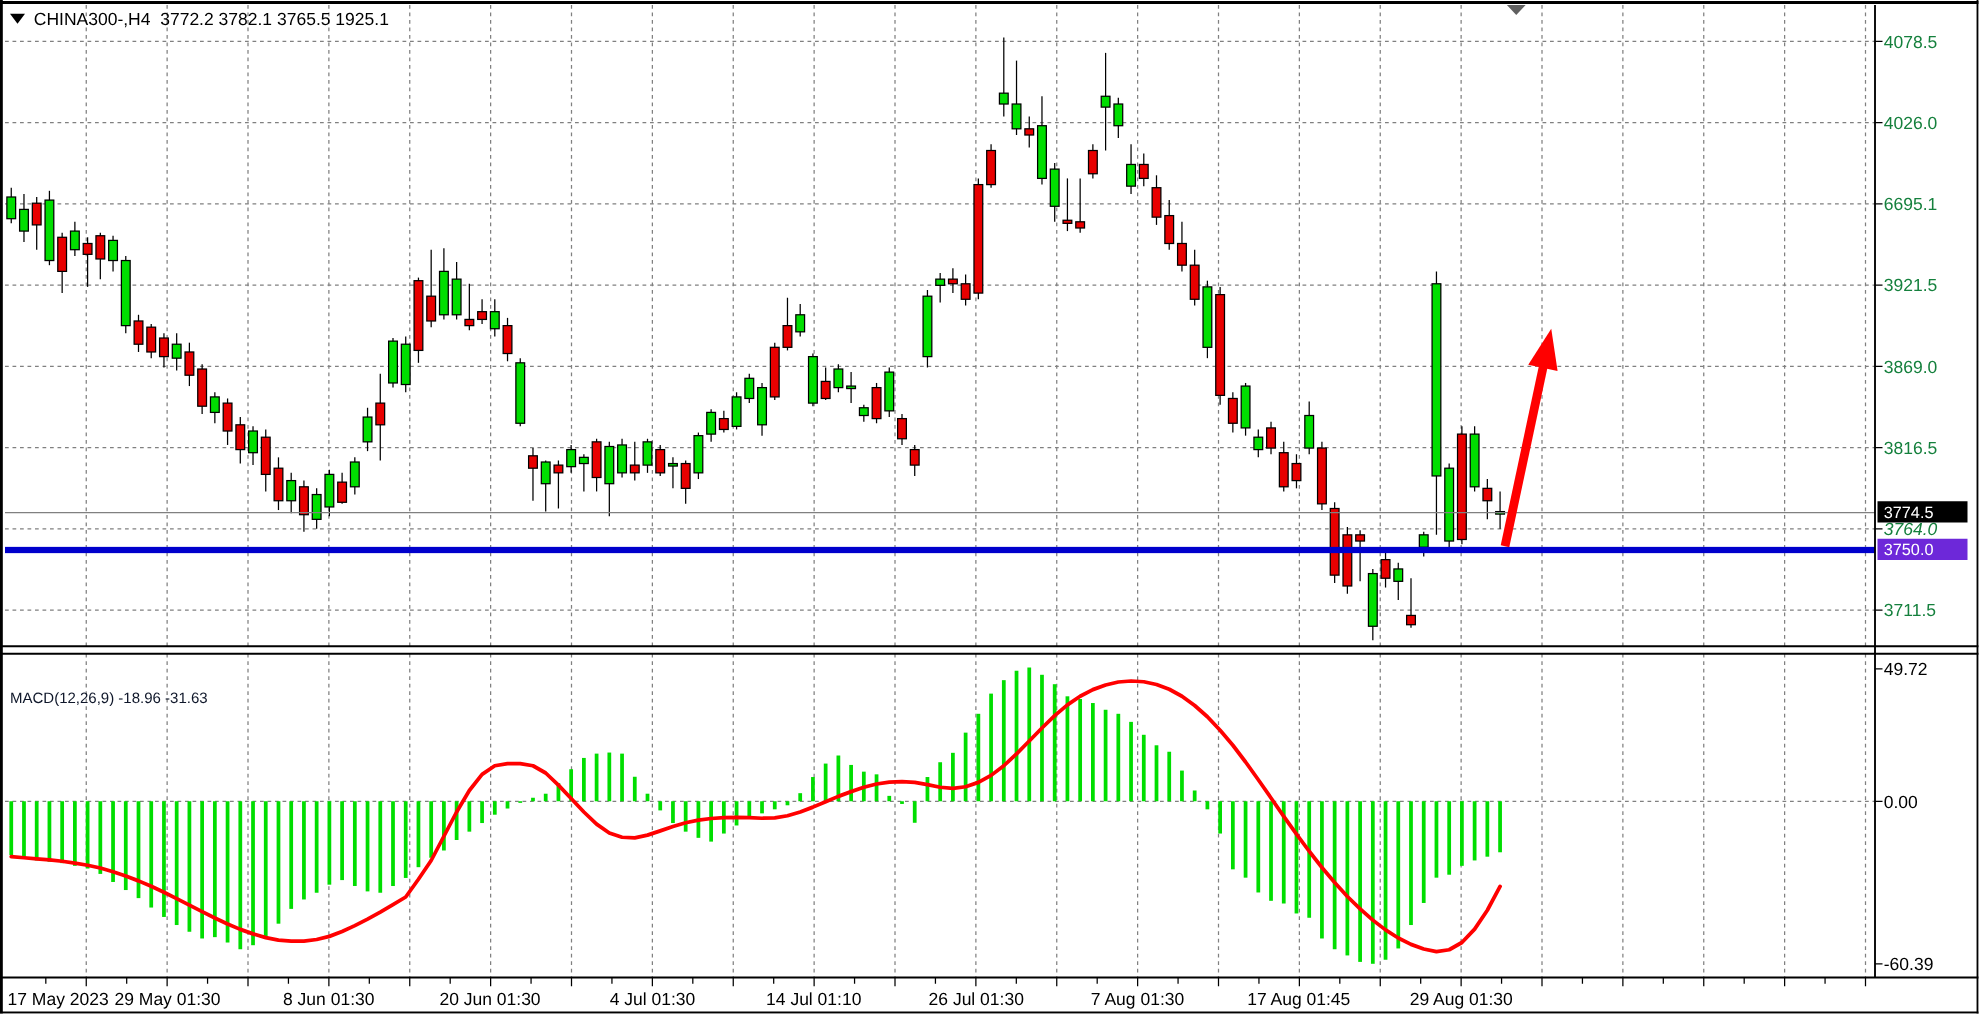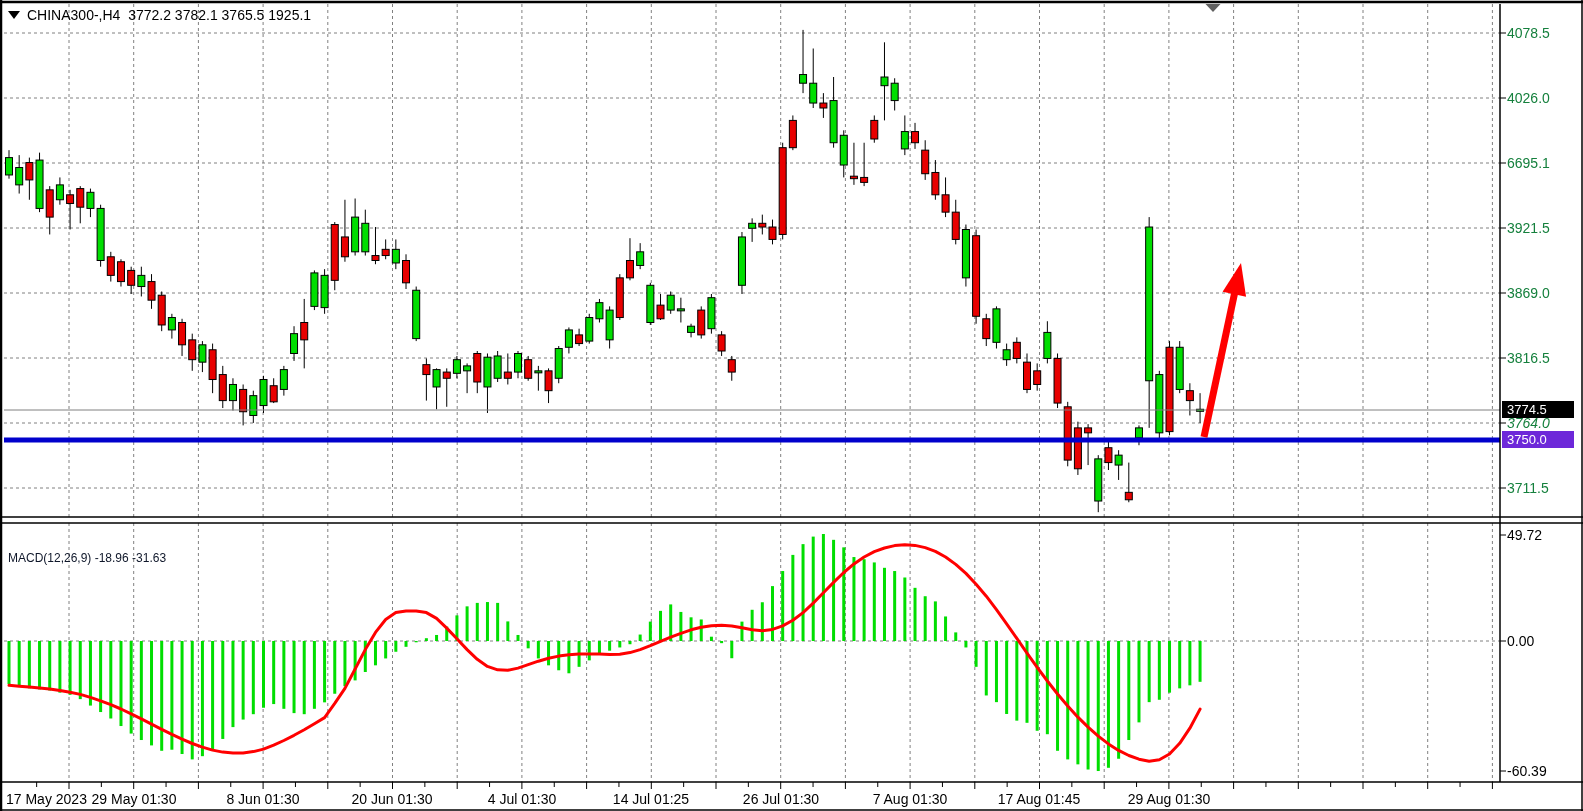--- a/index.html
+++ b/index.html
@@ -542,19 +542,19 @@
   <div class="macd-axis-label" id="macd-top" style="top: 527px;">49.72</div>
   <div class="macd-axis-label" id="macd-zero" style="top: 633px;">0.00</div>
   <div class="macd-axis-label" id="macd-bottom" style="top: 763px;">-60.39</div>
 
   <div id="time-axis">
       <div class="time-label" style="left: 6px;">17 May 2023</div>
       <div class="time-label" style="left: 134px; transform: translateX(-50%);">29 May 01:30</div>
       <div class="time-label" style="left: 263px; transform: translateX(-50%);">8 Jun 01:30</div>
       <div class="time-label" style="left: 392px; transform: translateX(-50%);">20 Jun 01:30</div>
       <div class="time-label" style="left: 522px; transform: translateX(-50%);">4 Jul 01:30</div>
-      <div class="time-label" style="left: 651px; transform: translateX(-50%);">14 Jul 01:25</div>
+      <div class="time-label" style="left: 651px; transform: translateX(-50%);">14 Jul 01:10</div>
       <div class="time-label" style="left: 781px; transform: translateX(-50%);">26 Jul 01:30</div>
       <div class="time-label" style="left: 910px; transform: translateX(-50%);">7 Aug 01:30</div>
       <div class="time-label" style="left: 1039px; transform: translateX(-50%);">17 Aug 01:45</div>
       <div class="time-label" style="left: 1169px; transform: translateX(-50%);">29 Aug 01:30</div>
     </div>
 </div>
 
 </body></html>

